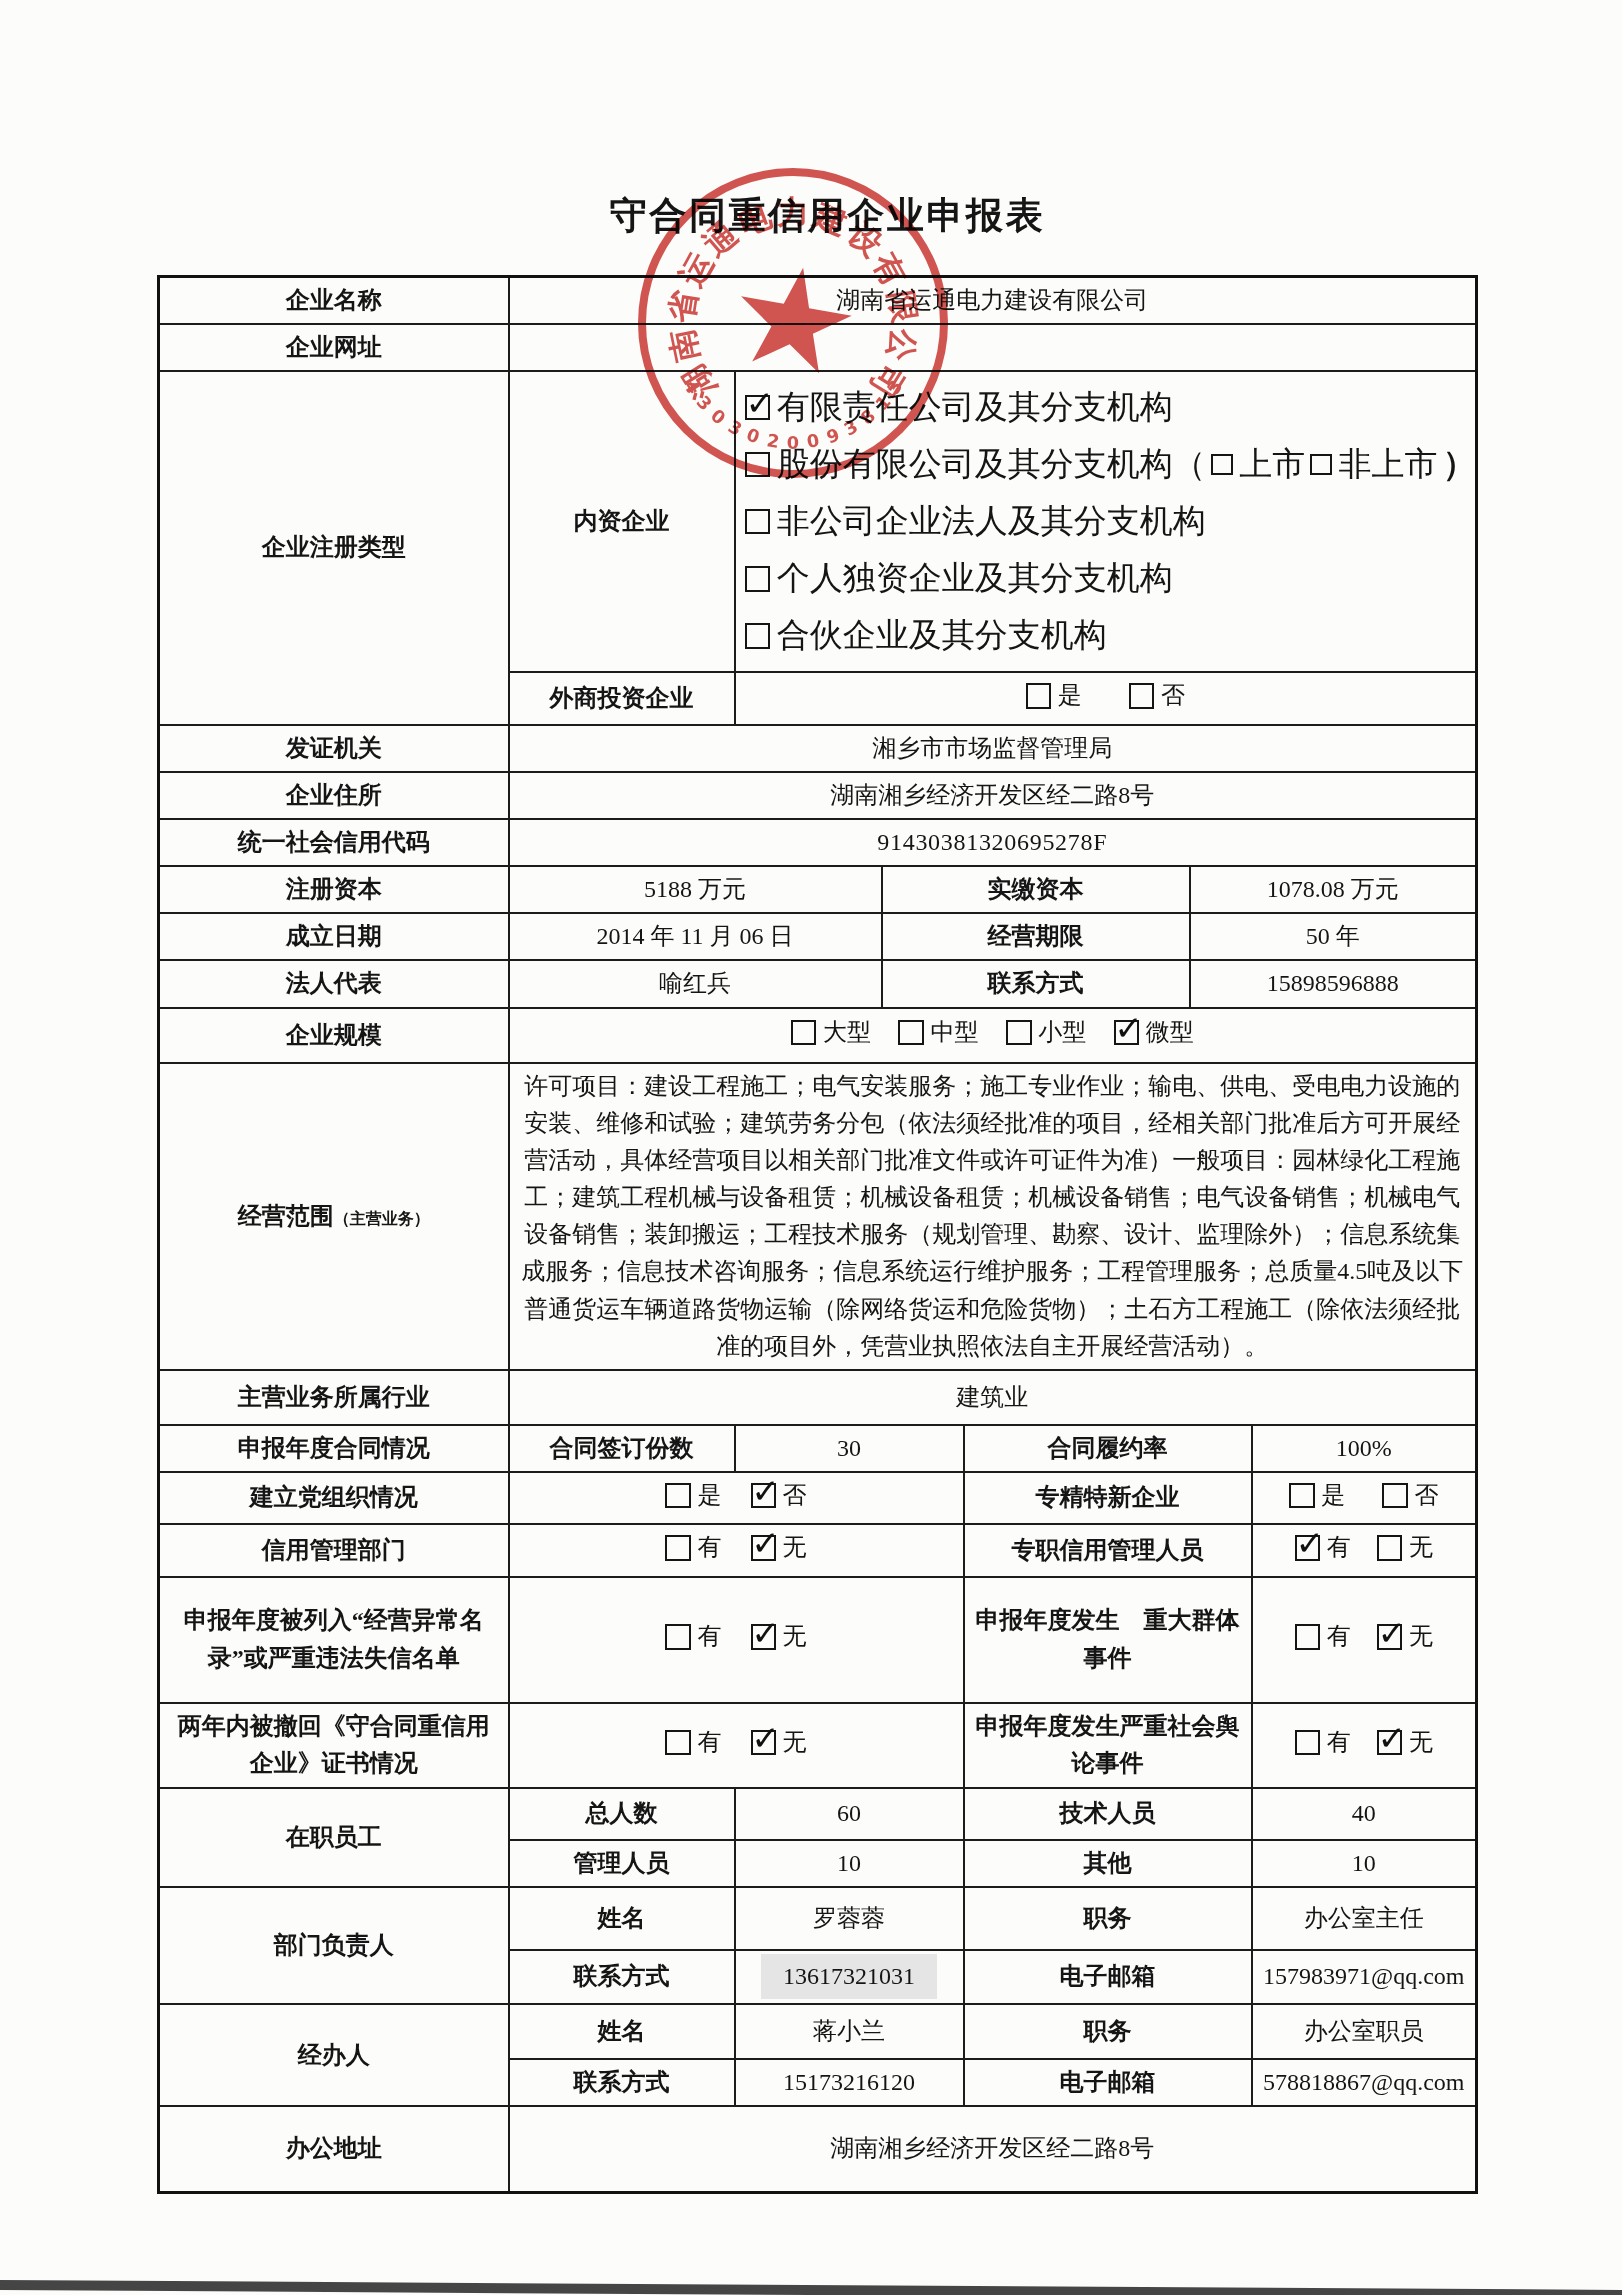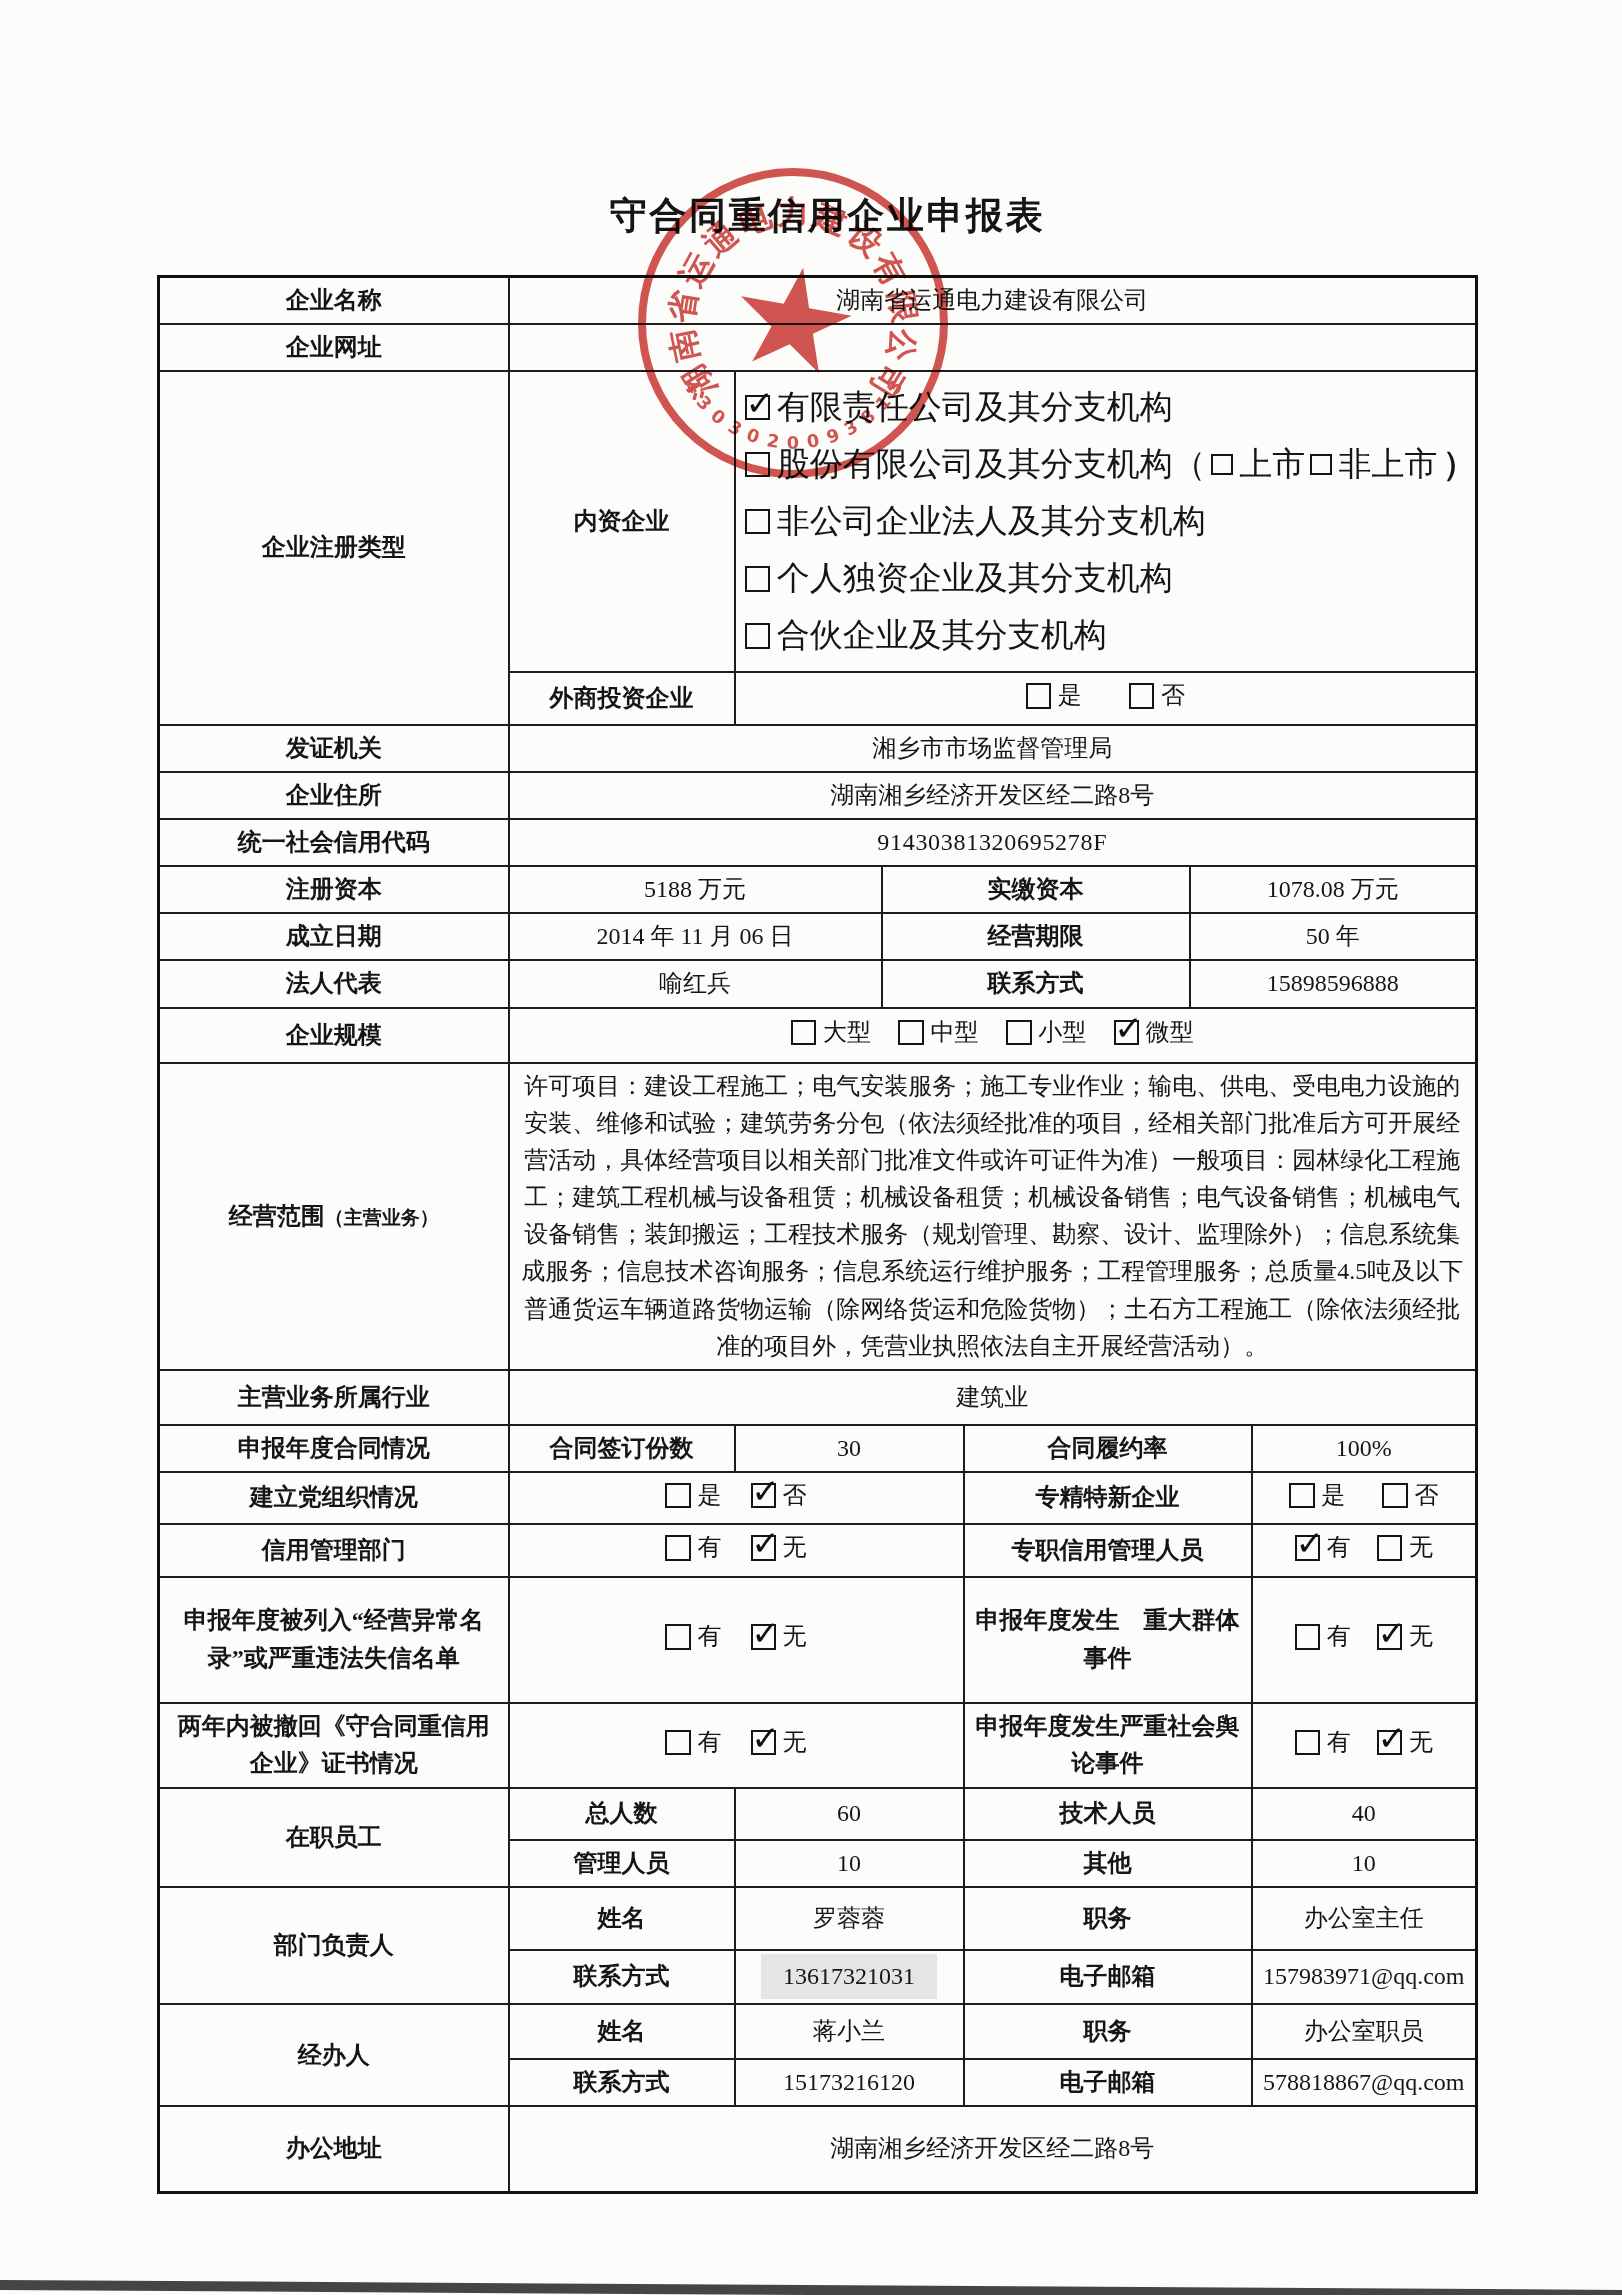--- a/index.html
+++ b/index.html
@@ -36,21 +36,21 @@
   td.left-val{text-align:left;padding-left:19.6px;font-size:26px;}
   td.big-val{font-size:26px;}
   td.code-val{font-size:27.5px;letter-spacing:0.7px;}
   td.email-val{font-size:19.6px;padding:2.6px 3.9px;}
   td.phone-val{font-size:26px;}
   td.hl span.hl-box{background:#e5e5e5;display:inline-block;padding:3.9px 22px;}
   td.scope-val{
     text-align:justify;font-size:22px;line-height:36px;
     padding:11.8px 22px 11.8px 22px;
   }
-  .lbl-note{font-size:19px;font-weight:600;}
+  .lbl-note{font-size:16px;font-weight:600;}
   
   .cb{display:inline-flex;align-items:center;gap:6.5px;white-space:nowrap;}
   .cb .box{
     display:inline-block;width:21.6px;height:21.6px;flex:none;
     border:2.6px solid #151515;position:relative;font-style:normal;
   }
   .cb .box.sm{width:17.7px;height:17.7px;border-width:2px;}
   .cb.checked .box::after{
     content:"\2713";
     position:absolute;left:-1.3px;top:-10.5px;

